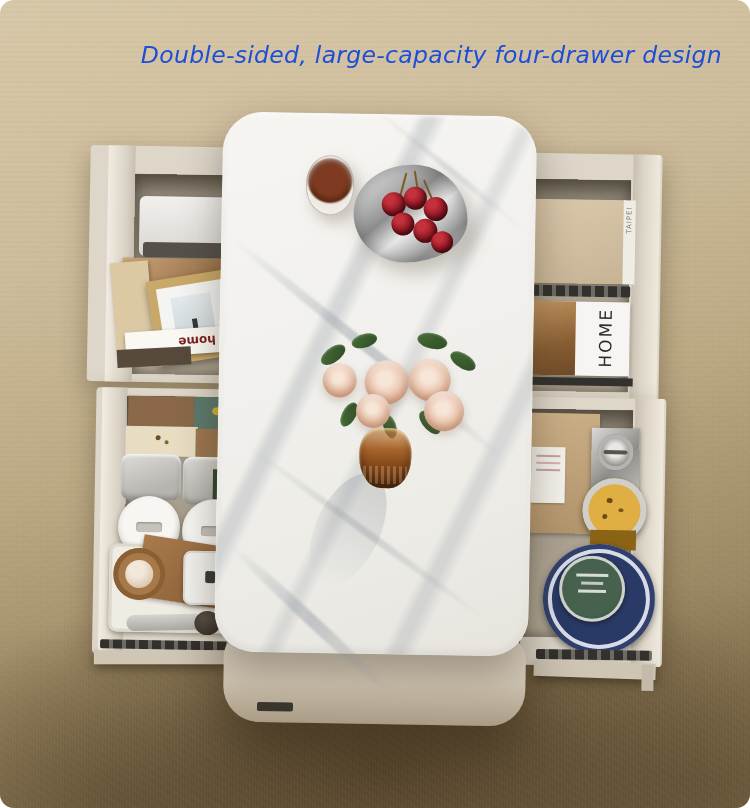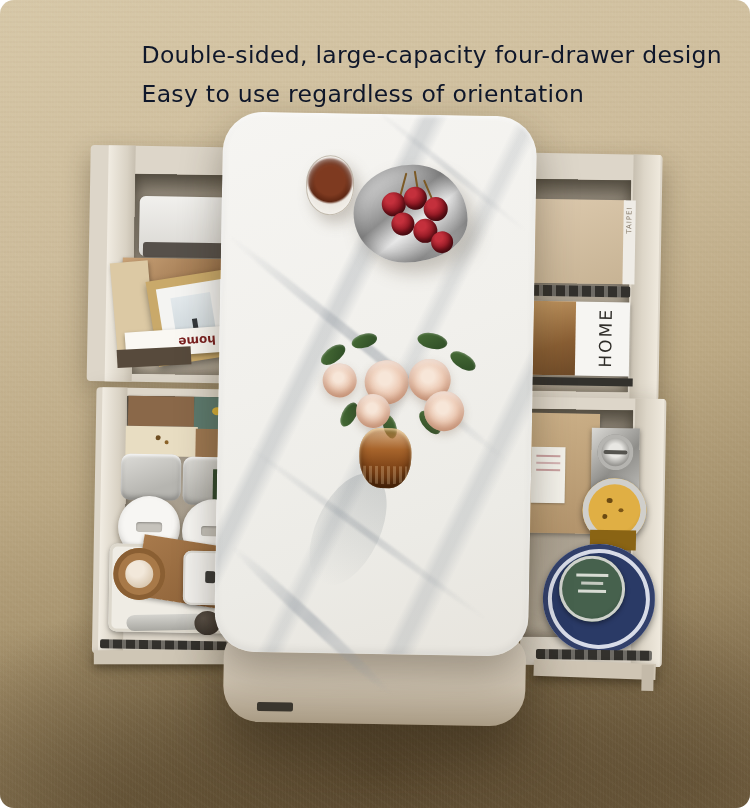--- a/index.html
+++ b/index.html
@@ -12,21 +12,21 @@
       radial-gradient(ellipse 620px 300px at 380px 770px, rgba(52,38,18,0.55), rgba(52,38,18,0) 72%),
       radial-gradient(ellipse 500px 260px at 120px 800px, rgba(60,45,22,0.35), rgba(60,45,22,0) 70%),
       radial-gradient(ellipse 520px 280px at 700px 780px, rgba(60,45,22,0.30), rgba(60,45,22,0) 70%),
       linear-gradient(168deg,#d7c8a8 0%,#cdbc9b 28%,#bba883 52%,#a08c67 72%,#8a7654 88%,#806c4c 100%);}
   .carpet-texture{left:0;top:0;width:750px;height:808px;opacity:.5;
     background:
       repeating-linear-gradient(90deg, rgba(255,255,255,0.05) 0 1px, rgba(0,0,0,0) 1px 3px),
       repeating-linear-gradient(0deg, rgba(120,95,60,0.06) 0 2px, rgba(0,0,0,0) 2px 5px),
       repeating-linear-gradient(35deg, rgba(255,250,235,0.04) 0 2px, rgba(0,0,0,0) 2px 7px);}
   
-  .headline{top:36px;right:28px;text-align:left;color:#0f172a;font-size:23.5px;line-height:39px;letter-spacing:.3px;}
+  .headline{top:36px;right:28px;text-align:center;color:#1d4ed8;font-size:23.5px;line-height:39px;letter-spacing:.3px;font-style:italic;}
   
   .drawer{background:#ddd6c9;border-radius:4px;box-shadow:0 10px 26px rgba(50,38,18,0.35);}
   .cavity{position:absolute;background:linear-gradient(180deg,#8f8678,#a89e8e 40%,#b4aa99);
     box-shadow:inset 0 10px 18px rgba(30,25,15,0.55), inset 0 -4px 8px rgba(30,25,15,0.25);}
   .front-strip{position:absolute;background:linear-gradient(90deg,#f1ece2,#d9d2c4 70%,#c7bfb0);}
   .front-strip.r{background:linear-gradient(90deg,#c7bfb0,#ddd6c8 40%,#efe9dd);}
   .rail{position:absolute;background:repeating-linear-gradient(90deg,#33312d 0 9px,#6e6b65 9px 13px);border-radius:2px;}
   
   .table-body{left:228px;top:632px;width:302px;height:92px;border-radius:26px 26px 36px 36px;
     background:linear-gradient(180deg,#e2d9cc,#cfc4b2 55%,#a99b84 100%);
@@ -73,21 +73,20 @@
 </style>
 </head>
 <body>
 
 <div id="scene">
   <div class="abs carpet"></div>
   <div class="abs carpet-texture"></div>
 
   <div class="abs headline">
     <div>Double-sided, large-capacity four-drawer design</div>
-    <div>Easy to use regardless of orientation</div>
   </div>
 
   <div class="abs" style="left:0;top:0;width:750px;height:808px;transform:rotate(1deg);transform-origin:375px 420px;">
 
     <div class="abs drawer" style="left:86px;top:150px;width:150px;height:236px;">
       <div class="front-strip" style="left:18px;top:0;width:27px;height:100%;"></div>
       <div class="cavity" style="left:45px;top:28px;right:0;bottom:8px;"></div>
 
       <div class="abs" style="left:50px;top:50px;width:94px;height:60px;border-radius:6px;background:linear-gradient(180deg,#f1f0ed,#d9d7d2);box-shadow:0 2px 5px rgba(0,0,0,0.35);"></div>
       <div class="abs" style="left:54px;top:96px;width:86px;height:15px;border-radius:3px;background:#56504a;"></div>

